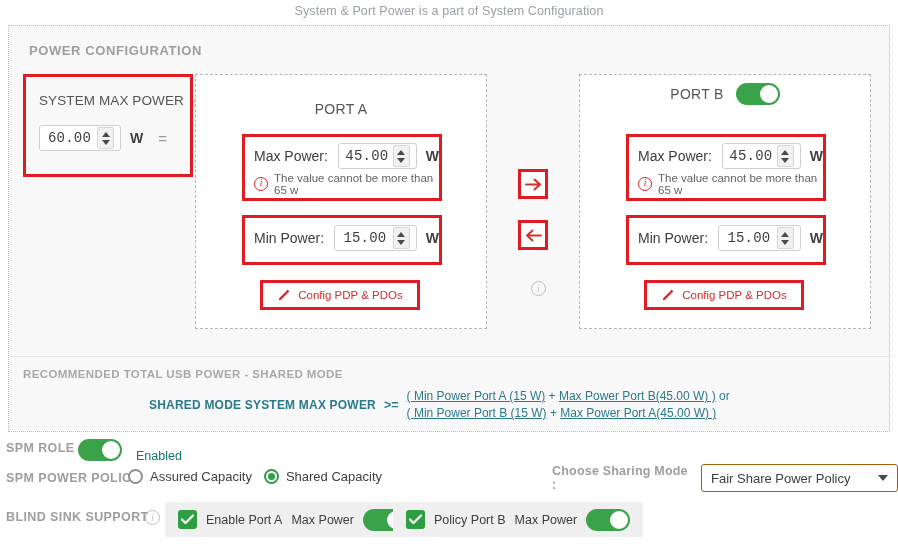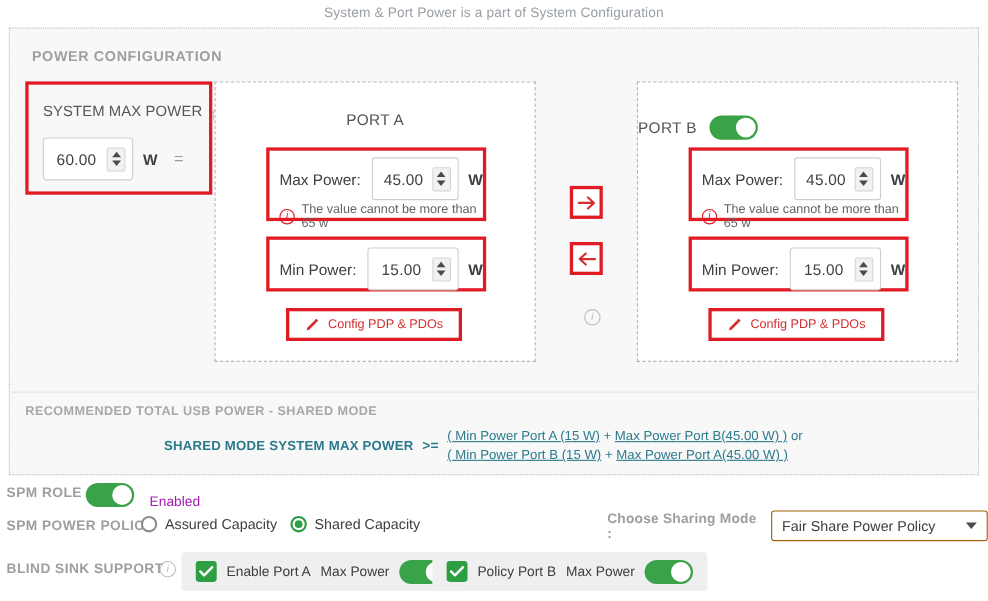--- a/index.html
+++ b/index.html
@@ -46,22 +46,23 @@
     font-size:10px; line-height:13px; text-align:center;
     font-family:"Liberation Serif", serif; font-style:italic;
     vertical-align:-2px; margin-left:5px;
   }
   .info-circle.grey2{ border-color:#bdbdbd; color:#bdbdbd; }
   .smp-row{ position:absolute; left:13px; top:48px; display:flex; align-items:center; }
 
   
   .numbox{
     display:flex; align-items:center; justify-content:space-between;
-    height:39px; background:#fff; border:1px solid #cfcfcf; border-radius:3px;
+    height:26px; background:#fff; border:1px solid #cfcfcf; border-radius:3px;
     padding:0 6px 0 2px;
+    font-family:Liberation Mono, monospace;
   }
   .numbox .val{
     font-size:14px; color:#3c4043; text-align:center; flex:1;
     padding:0 4px; letter-spacing:.2px;
   }
   .spin{
     width:17px; height:22px; background:#f1f1f1; border:1px solid #d6d6d6;
     border-radius:2px; display:flex; flex-direction:column;
     align-items:center; justify-content:center; gap:3px; flex:none;
   }
@@ -77,22 +78,22 @@
     position:absolute; top:48px; height:255px;
     border:1px dashed #b5b5b5; background:#fff;
   }
   #portA{ left:186px; width:292px; }
   #portB{ left:570px; width:292px; }
   .port-title{
     position:absolute; top:26px; width:100%; text-align:center;
     font-size:14px; color:#555; letter-spacing:.3px;
   }
   .port-title-flex{
-    position:absolute; top:30px; width:100%;
-    display:flex; align-items:center; gap:12px;
+    position:absolute; top:8px; width:100%;
+    display:flex; align-items:center; justify-content:center; gap:12px;
   }
 
   
   .redbox{ position:absolute; border:3px solid #e01b24; background:#fff; }
   #aMax{ left:46px; top:59px; width:200px; height:67px; }
   #aMin{ left:46px; top:140px; width:200px; height:50px; }
   #bMax{ left:46px; top:59px; width:200px; height:67px; }
   #bMin{ left:46px; top:140px; width:200px; height:50px; }
 
   .pw-row{ display:flex; align-items:center; padding:6px 0 0 9px; }
@@ -159,21 +160,21 @@
   
   .bot-label{
     position:absolute; font-size:12.5px; font-weight:bold;
     color:#9e9e9e; letter-spacing:.4px;
   }
   #lblRole{ left:6px; top:441px; }
   #lblPolicy{ left:6px; top:471px; }
   #lblBlind{ left:6px; top:510px; }
 
   .row-role{ position:absolute; left:78px; top:437px; display:flex; align-items:center; gap:14px; }
-  .role-state{ font-size:12.5px; color:#a21caf;margin-top:12px; }
+  .role-state{ font-size:12.5px; color:#0f766e;margin-top:12px; }
 
   .row-policy{ position:absolute; left:128px; top:469px; display:flex; align-items:center; gap:12px; }
   .radio-item{ display:flex; align-items:center; gap:7px; cursor:pointer; }
   .radio{
     width:15px; height:15px; border-radius:50%;
     border:2px solid #8e8e8e; background:#fff; flex:none;
     display:flex; align-items:center; justify-content:center;
   }
   .radio.on{ border-color:#2e9e43; }
   .radio.on::after{ content:""; width:7px; height:7px; border-radius:50%; background:#2e9e43; }

